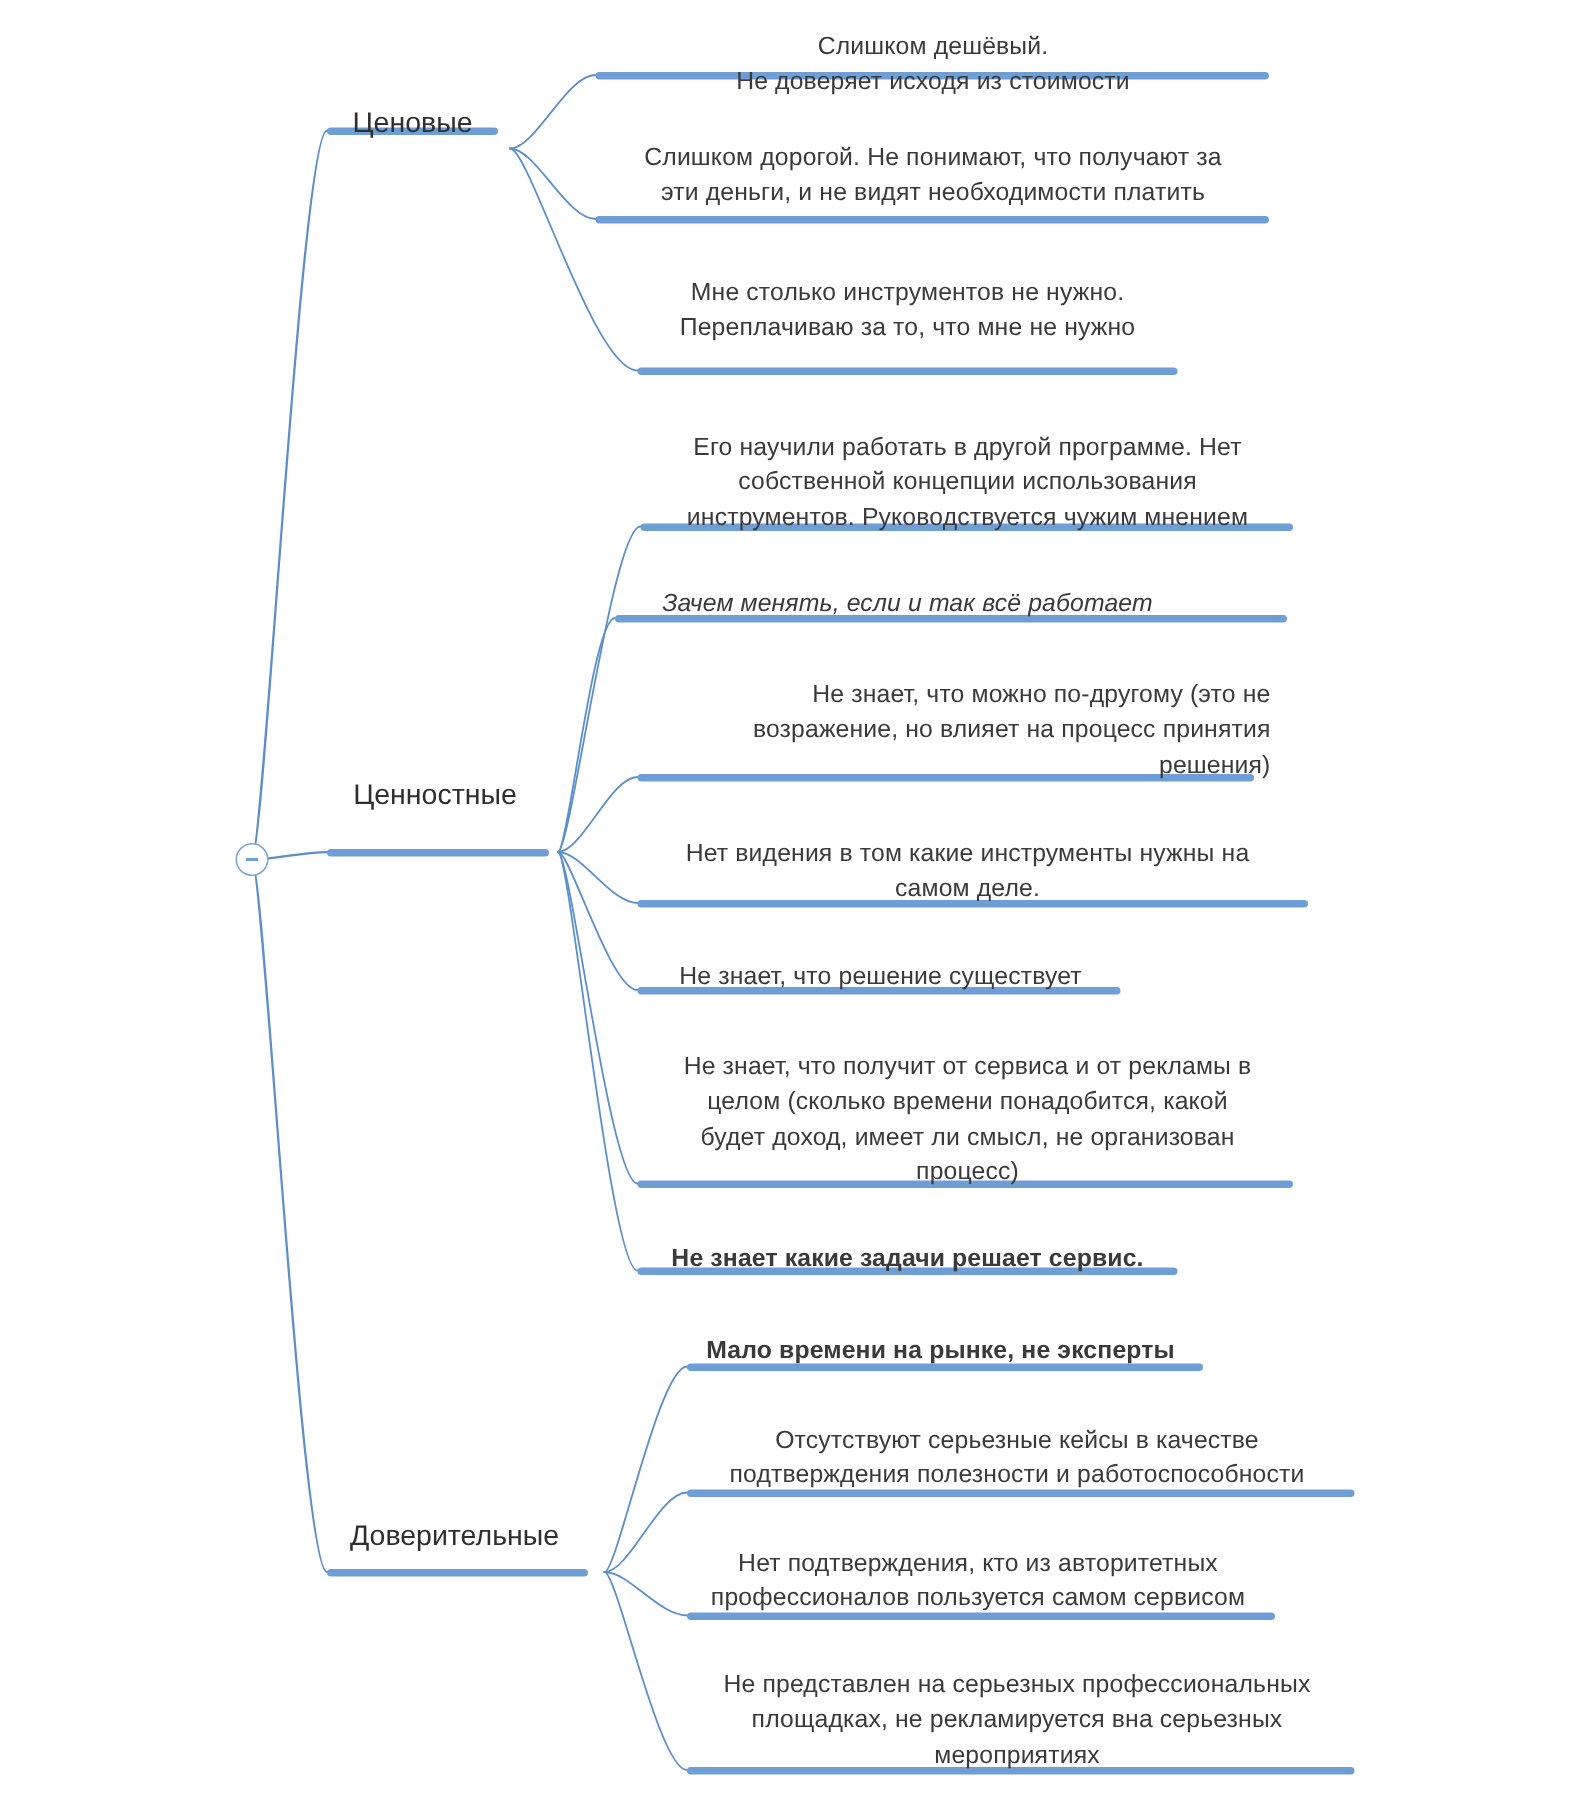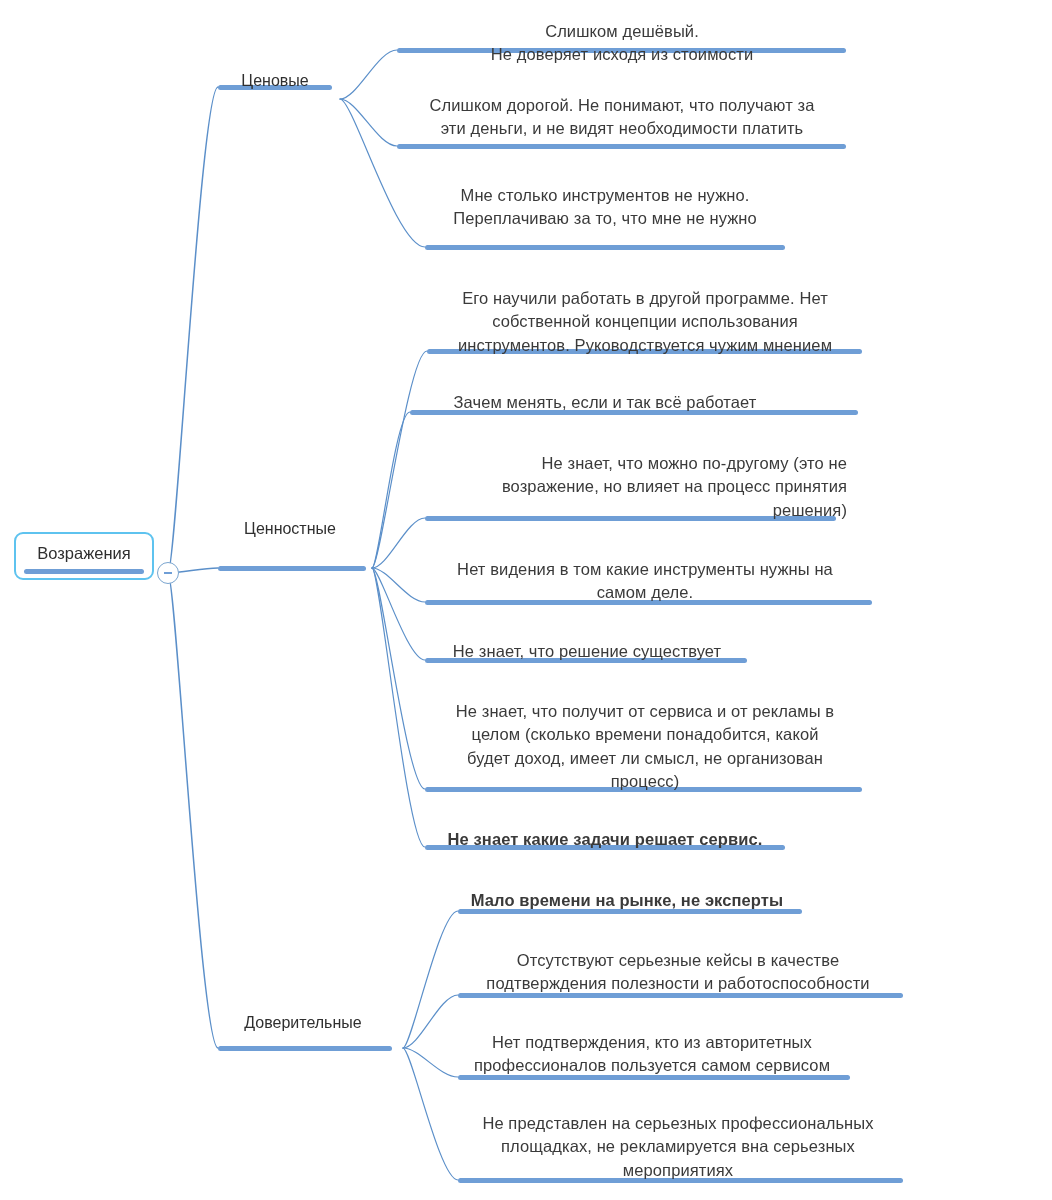--- a/index.html
+++ b/index.html
@@ -30,21 +30,21 @@
     font-size: 16.5px;
     color: #3a3a3a;
     text-align: center;
     line-height: 1.42;
     white-space: pre-line;
     letter-spacing: 0.1px;
     margin-top: 12px;
   }
   .branch-label {
     position: absolute;
-    font-size: 16px;
+    font-size: 19px;
     color: #2f2f2f;
     text-align: center;
     line-height: 1.4;
     white-space: nowrap;
   }
   .root-box {
     position: absolute;
     box-sizing: border-box;
     border: 2.2px solid #5ec3ef;
     border-radius: 9px;
@@ -130,21 +130,21 @@
       <div class="node-label" style="left: 392px; top: 8px; width: 460px;">Слишком дешёвый.
 Не доверяет исходя из стоимости</div>
       <div class="node-label" style="left: 387px; top: 82px; width: 470px;">Слишком дорогой. Не понимают, что получают за
 эти деньги, и не видят необходимости платить</div>
       <div class="node-label" style="left: 375px; top: 172px; width: 460px;">Мне столько инструментов не нужно.
 Переплачиваю за то, что мне не нужно</div>
       <div class="branch-label" style="left: 190px; top: 518px; width: 200px;">Ценностные</div>
       <div class="node-label" style="left: 420px; top: 275px; width: 450px;">Его научили работать в другой программе. Нет
 собственной концепции использования
 инструментов. Руководствуется чужим мнением</div>
-      <div class="node-label" style="left: 375px; top: 379px; width: 460px;">Зачем менять, если и так всё работает</div>
+      <div class="node-label" style="left: 375px; top: 379px; width: 460px; font-style: italic;">Зачем менять, если и так всё работает</div>
       <div class="node-label" style="left: 427px; top: 440px; width: 420px; text-align: right;">Не знает, что можно по-другому (это не
 возражение, но влияет на процесс принятия
 решения)</div>
       <div class="node-label" style="left: 420px; top: 546px; width: 450px;">Нет видения в том какие инструменты нужны на
 самом деле.</div>
       <div class="node-label" style="left: 397px; top: 628px; width: 380px;">Не знает, что решение существует</div>
       <div class="node-label" style="left: 420px; top: 688px; width: 450px;">Не знает, что получит от сервиса и от рекламы в
 целом (сколько времени понадобится, какой
 будет доход, имеет ли смысл, не организован
 процесс)</div>
@@ -153,21 +153,17 @@
       <div class="node-label" style="left: 427px; top: 877px; width: 400px; font-weight: bold;">Мало времени на рынке, не эксперты</div>
       <div class="node-label" style="left: 453px; top: 937px; width: 450px;">Отсутствуют серьезные кейсы в качестве
 подтверждения полезности и работоспособности</div>
       <div class="node-label" style="left: 437px; top: 1019px; width: 430px;">Нет подтверждения, кто из авторитетных
 профессионалов пользуется самом сервисом</div>
       <div class="node-label" style="left: 453px; top: 1100px; width: 450px;">Не представлен на серьезных профессиональных
 площадках, не рекламируется вна серьезных
 мероприятиях</div>
     </div>
 
-  <div class="root-box" id="root-box" style="left: 14px; top: 532px; width: 140px; height: 48px;">
-    <span class="root-text">Возражения</span>
-    <span class="root-underline" id="root-underline" style="background: rgb(111, 158, 214); left: 8px; right: 8px; bottom: 4px;"></span>
-  </div>
 
   <div class="toggle" id="root-toggle" style="left: 157px; top: 562px; width: 22px; height: 22px;">
     <span class="toggle-glyph"></span>
   </div>
 </div>
 
 </body></html>

